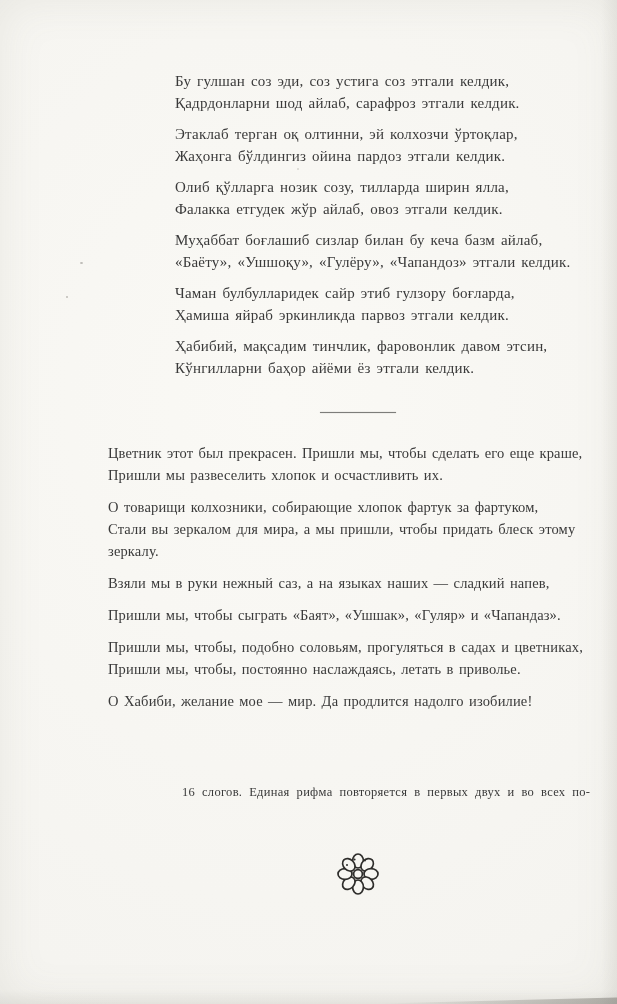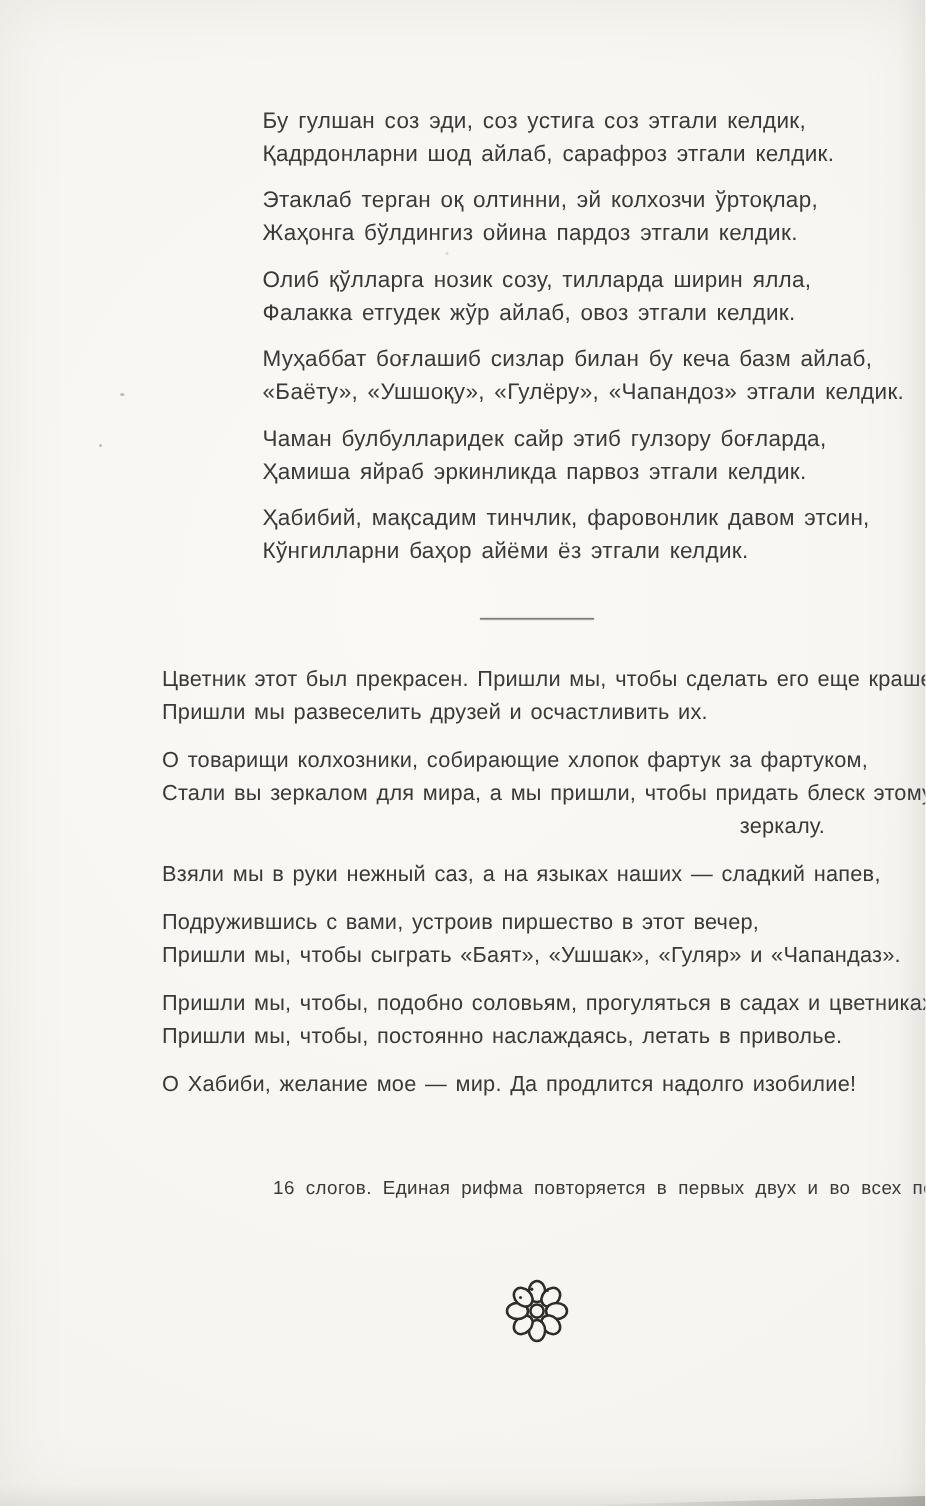--- a/index.html
+++ b/index.html
@@ -1,21 +1,21 @@
 <!DOCTYPE html>
 <html><head>
 <meta charset="utf-8">
 <style>
   html, body { margin: 0; padding: 0; }
   .page {
     position: relative;
     width: 617px;
     height: 1004px;
     background: radial-gradient(130% 95% at 45% 40%, #faf9f5 0%, #f5f4f0 65%, #efeee9 100%);
-    font-family: Liberation Sans, sans-serif;
+    font-family: Liberation Serif, serif;
     color: #3a3a3a;
     overflow: hidden;
     box-shadow: inset 0 0 45px rgba(120,115,100,0.10);
   }
 
   
   .poem { position: absolute; }
   .poem .line { white-space: nowrap; }
   .stanza { margin-bottom: 9px; }
 
@@ -25,21 +25,21 @@
     letter-spacing: 0.2px; word-spacing: 2px;
   }
 
   .poem-ru {
     left: 108px; top: 442px;
     width: 484px;
     font-size: 14.5px; line-height: 22px;
     letter-spacing: 0.15px; word-spacing: 1.5px;
   }
   .poem-ru .stanza { margin-bottom: 10px; }
-  .poem-ru .line.align-right { text-align: right; padding-right: 42px; }
+  .poem-ru .line.align-right { padding-right: 42px; }
 
   
   .divider {
     position: absolute;
     left: 320px; top: 412px;
     width: 76px; height: 1px;
     background: #7d7d7a;
     box-shadow: 0 0 1px rgba(90,90,88,0.6);
   }
 
@@ -117,32 +117,31 @@
         <div class="line">Ҳабибий, мақсадим тинчлик, фаровонлик давом этсин,</div>
         <div class="line">Кўнгилларни баҳор айёми ёз этгали келдик.</div>
       </div>
     </div>
 
   <div class="divider"></div>
 
   <div class="poem poem-ru">
       <div class="stanza">
         <div class="line">Цветник этот был прекрасен. Пришли мы, чтобы сделать его еще краше,</div>
-        <div class="line">Пришли мы развеселить друзей и осчастливить их.</div>
+        <div class="line">Пришли мы развеселить хлопок и осчастливить их.</div>
       </div>
       <div class="stanza">
         <div class="line">О товарищи колхозники, собирающие хлопок фартук за фартуком,</div>
         <div class="line">Стали вы зеркалом для мира, а мы пришли, чтобы придать блеск этому</div>
         <div class="line align-right">зеркалу.</div>
       </div>
       <div class="stanza">
         <div class="line">Взяли мы в руки нежный саз, а на языках наших — сладкий напев,</div>
       </div>
       <div class="stanza">
-        <div class="line">Подружившись с вами, устроив пиршество в этот вечер,</div>
         <div class="line">Пришли мы, чтобы сыграть «Баят», «Ушшак», «Гуляр» и «Чапандаз».</div>
       </div>
       <div class="stanza">
         <div class="line">Пришли мы, чтобы, подобно соловьям, прогуляться в садах и цветниках,</div>
         <div class="line">Пришли мы, чтобы, постоянно наслаждаясь, летать в приволье.</div>
       </div>
       <div class="stanza">
         <div class="line">О Хабиби, желание мое — мир. Да продлится надолго изобилие!</div>
       </div>
     </div>

